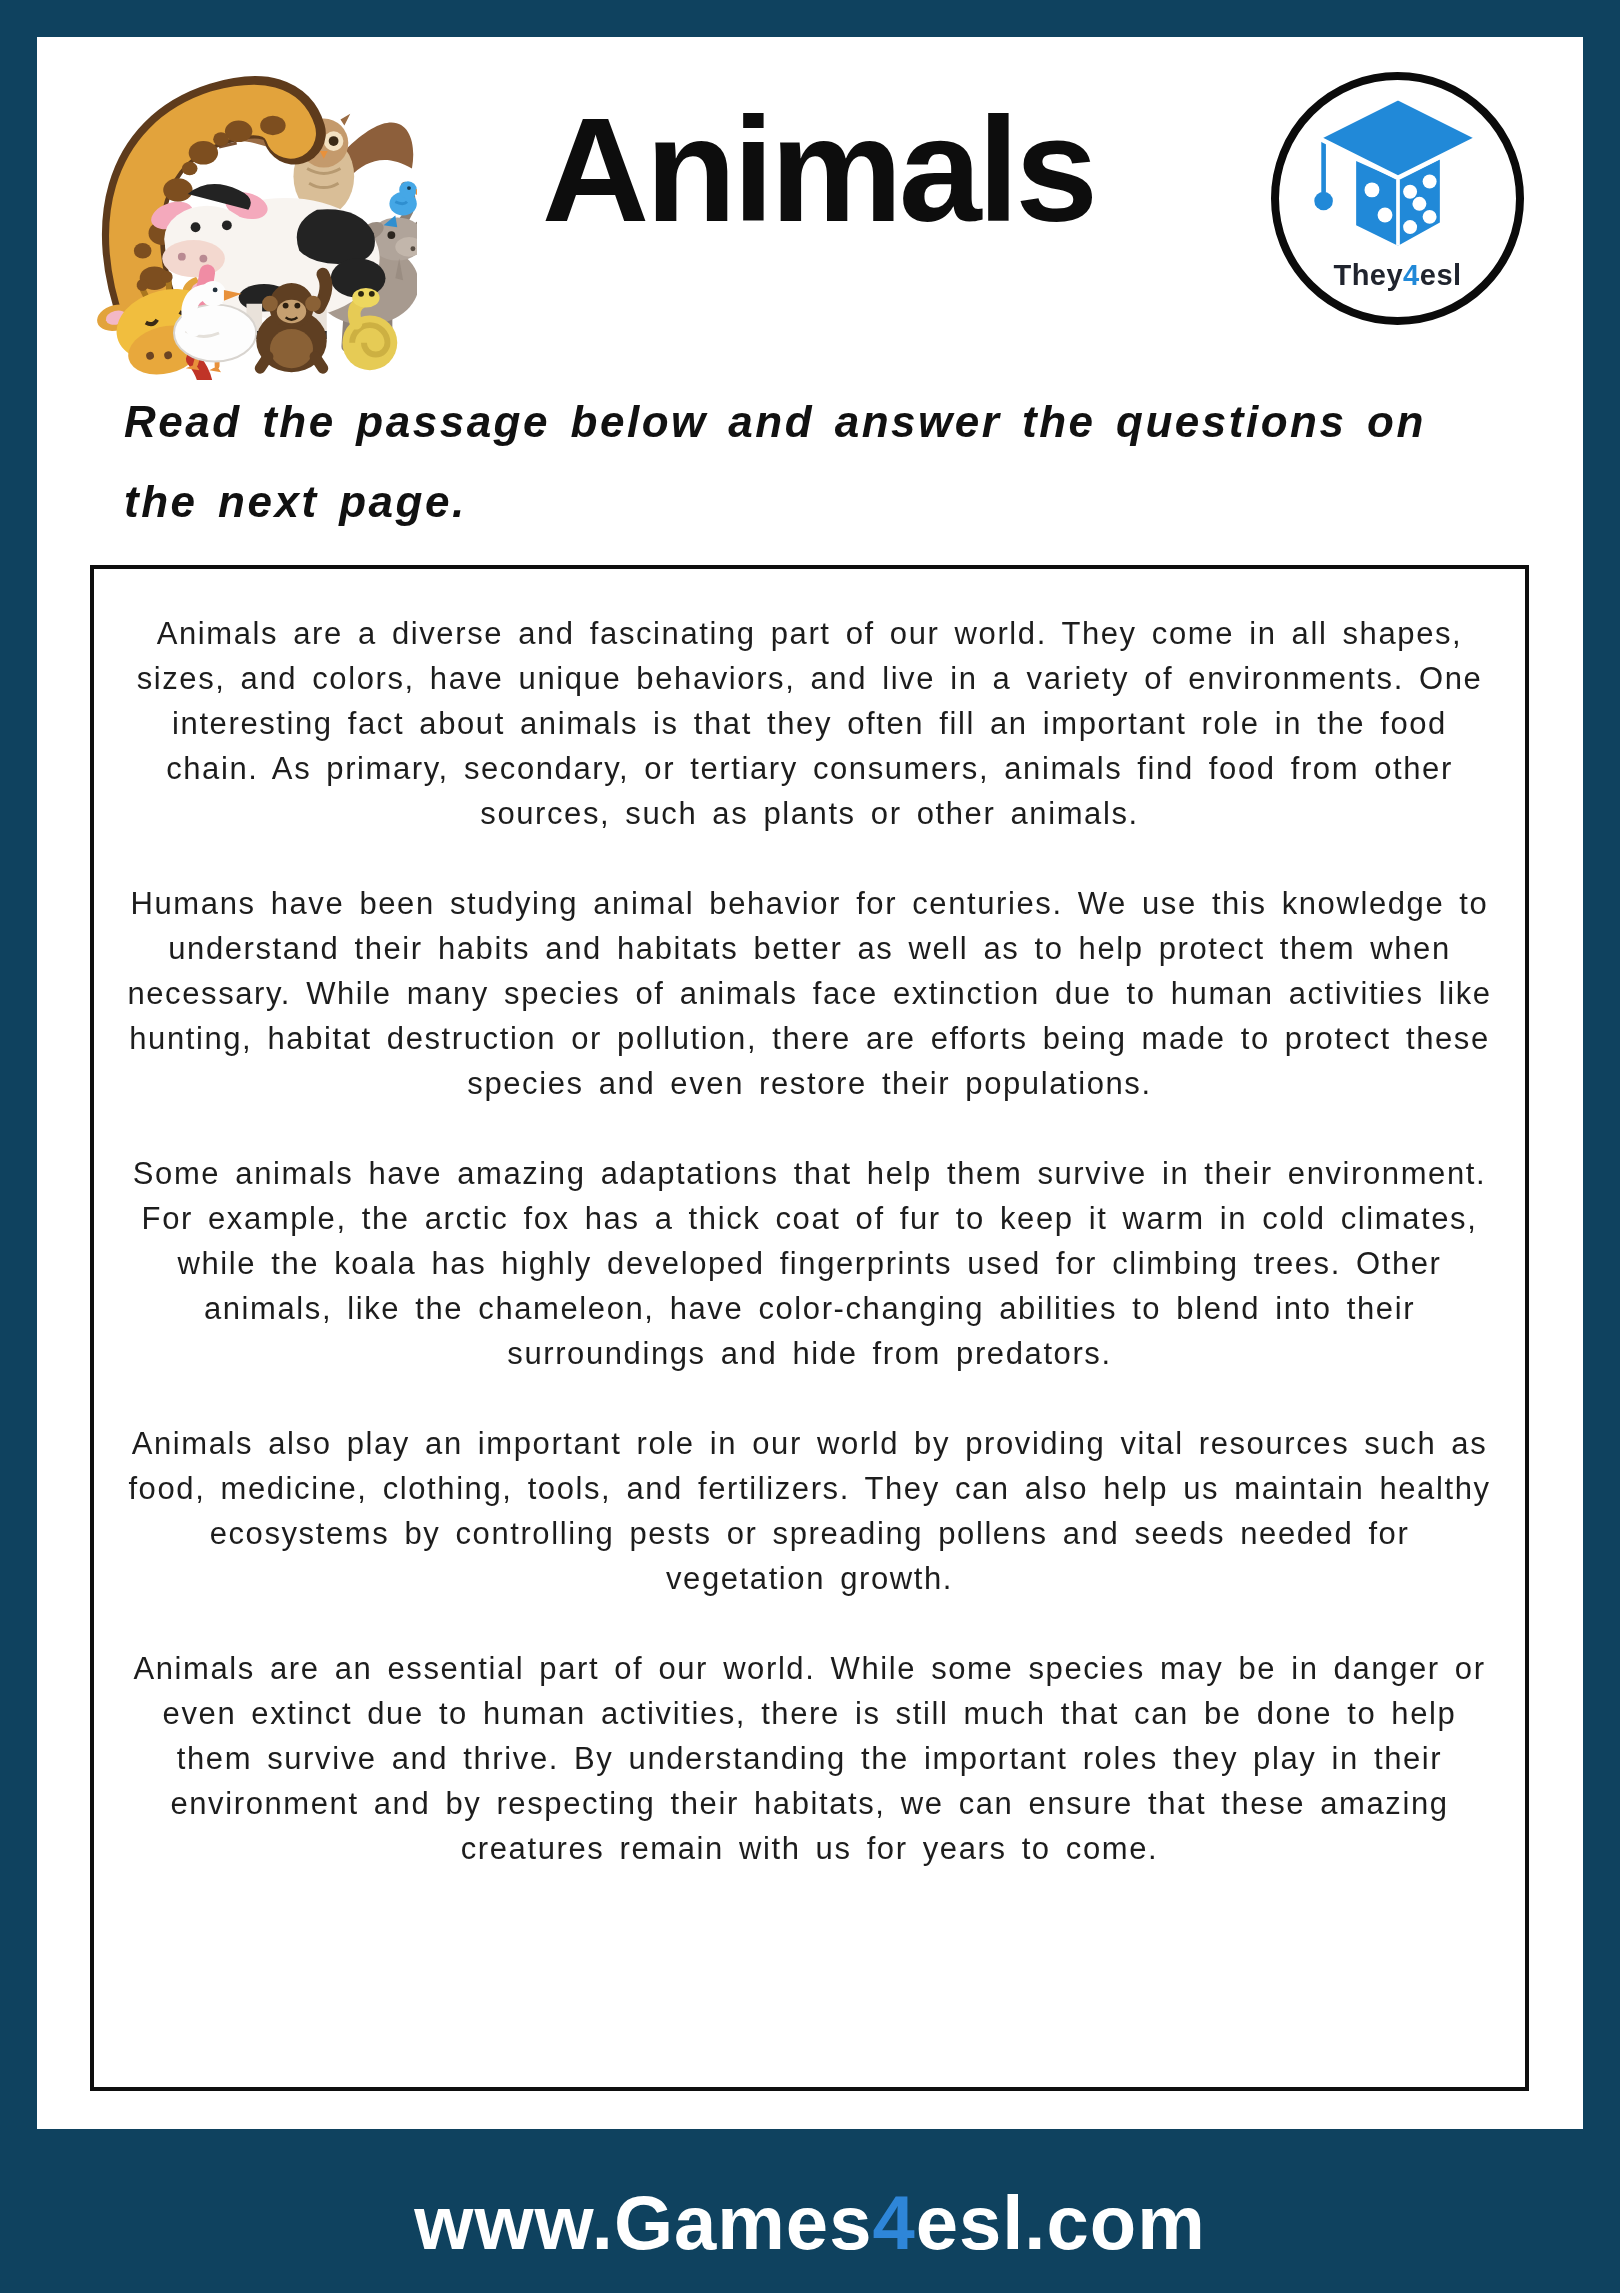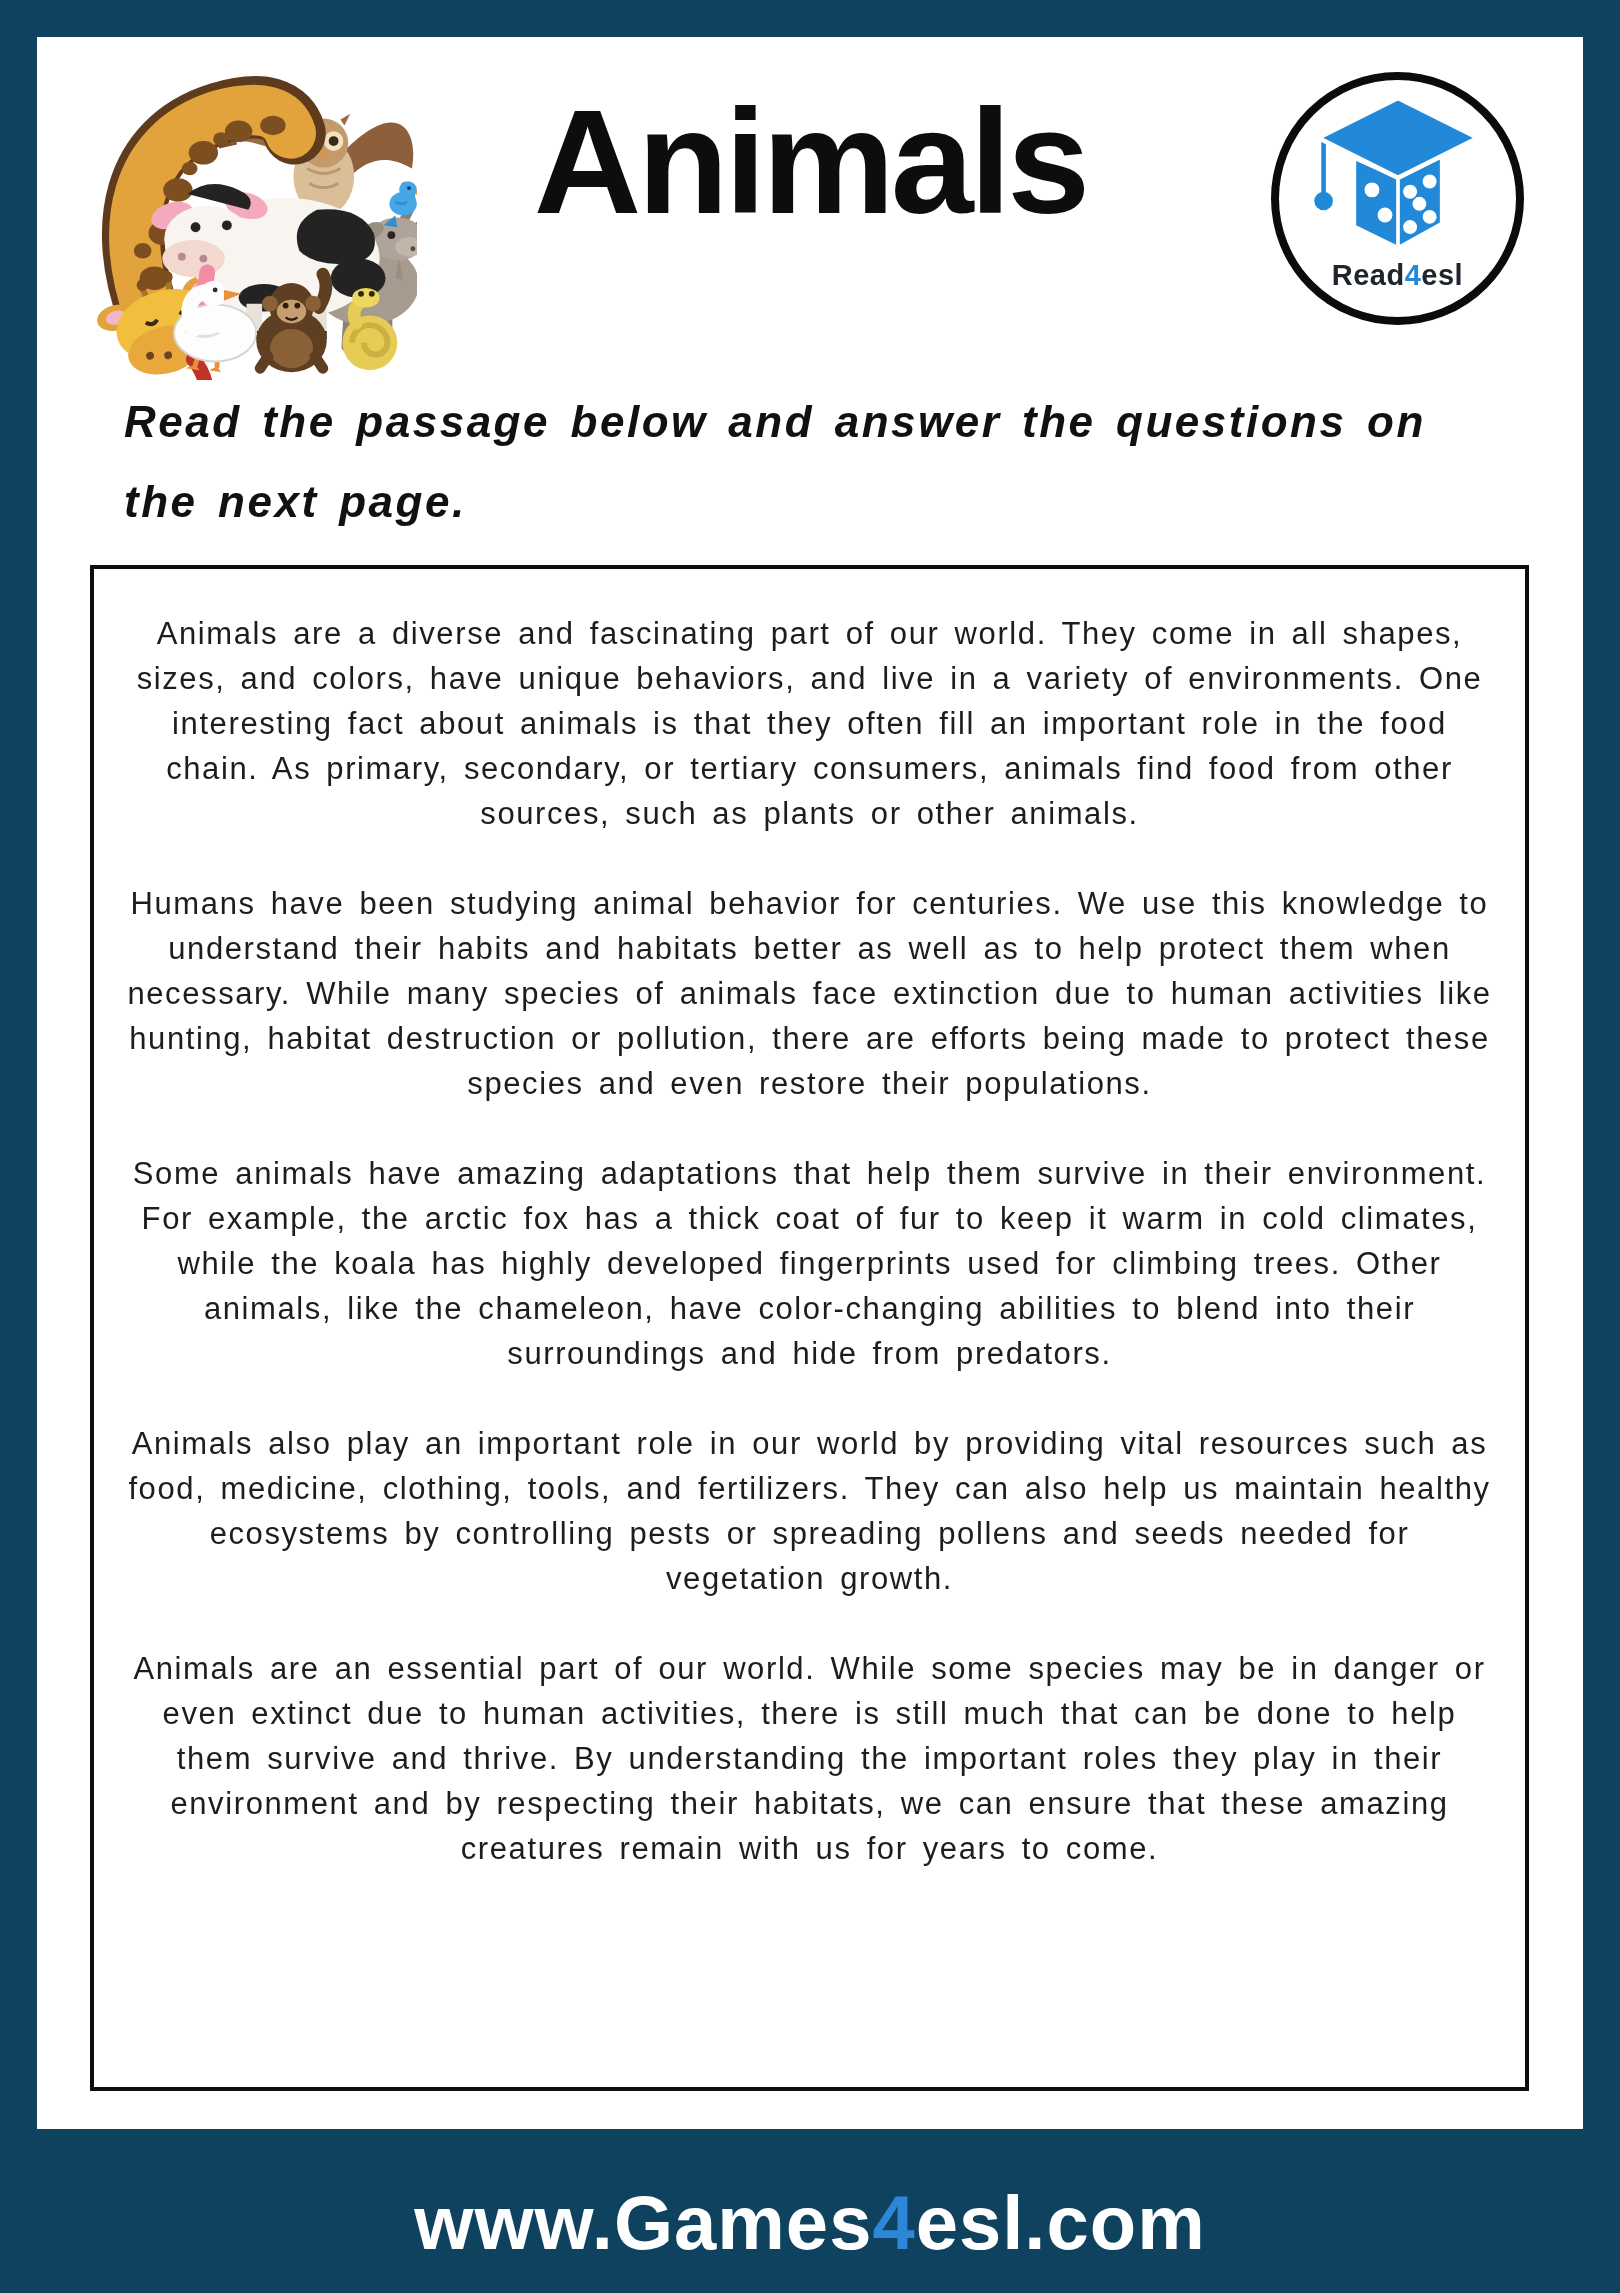--- a/index.html
+++ b/index.html
@@ -3,21 +3,21 @@
 <meta charset="utf-8">
 <style>
   html,body{margin:0;padding:0;background:#0f425f;}
   .sheet{position:relative;width:1620px;height:2294px;background:#0f425f;overflow:hidden;
          font-family:"Liberation Sans",sans-serif;}
   .paper{position:absolute;left:37px;top:37px;width:1546px;height:2092px;background:#ffffff;}
 
   
   .animals-art{position:absolute;left:35px;top:13.7px;width:345px;height:329px;}
   .page-title{position:absolute;left:50%;top:39px;transform:translateX(-50%);
-              margin:0;font-size:149px;line-height:1.15;font-weight:bold;color:#0d0d0d;
+              margin:8px;font-size:149px;line-height:1.15;font-weight:bold;color:#0d0d0d;
               letter-spacing:-3.9px;white-space:nowrap;}
   .logo{position:absolute;top:35px;right:59px;width:253px;height:253px;border:8.8px solid #0b0b0b;
         border-radius:50%;background:#fff;box-sizing:border-box;}
   .logo svg{position:absolute;left:25.5px;top:13.7px;}
   .logo-text{position:absolute;left:0;right:0;bottom:25.5px;text-align:center;
              font-size:29px;font-weight:bold;color:#20242e;letter-spacing:0.5px;}
   .logo-text .four{color:#2189d8;}
 
   
   .instructions{position:absolute;top:345px;left:50%;transform:translateX(-50%);
@@ -181,21 +181,21 @@
           <circle cx="72" cy="101" r="8"></circle>
             <circle cx="86" cy="128" r="8"></circle>
           <circle cx="113" cy="103" r="7.5"></circle>
             <circle cx="134" cy="92" r="7.5"></circle>
           <circle cx="113" cy="141" r="7.5"></circle>
             <circle cx="134" cy="130" r="7.5"></circle>
           <circle cx="123" cy="116" r="7.5"></circle>
         </g>
         <polygon points="100,2 186,45 100,88 14,45" fill="#2189d8" stroke="#ffffff" stroke-width="5"></polygon>
       </svg>
-      <div class="logo-text"><span>Read</span><span class="four">4</span><span>esl</span></div>
+      <div class="logo-text"><span>They</span><span class="four">4</span><span>esl</span></div>
     </div>
 
     <h2 class="instructions">Read the passage below and answer the questions on the next page.</h2>
 
     <section class="passage-box">
       <p>Animals are a diverse and fascinating part of our world. They come in all shapes, sizes, and colors, have unique behaviors, and live in a variety of environments. One interesting fact about animals is that they often fill an important role in the food chain. As primary, secondary, or tertiary consumers, animals find food from other sources, such as plants or other animals.</p>
       <p>Humans have been studying animal behavior for centuries. We use this knowledge to understand their habits and habitats better as well as to help protect them when necessary. While many species of animals face extinction due to human activities like hunting, habitat destruction or pollution, there are efforts being made to protect these species and even restore their populations.</p>
       <p>Some animals have amazing adaptations that help them survive in their environment. For example, the arctic fox has a thick coat of fur to keep it warm in cold climates, while the koala has highly developed fingerprints used for climbing trees. Other animals, like the chameleon, have color-changing abilities to blend into their surroundings and hide from predators.</p>
       <p>Animals also play an important role in our world by providing vital resources such as food, medicine, clothing, tools, and fertilizers. They can also help us maintain healthy ecosystems by controlling pests or spreading pollens and seeds needed for vegetation growth.</p>
       <p>Animals are an essential part of our world. While some species may be in danger or even extinct due to human activities, there is still much that can be done to help them survive and thrive. By understanding the important roles they play in their environment and by respecting their habitats, we can ensure that these amazing creatures remain with us for years to come.</p>

